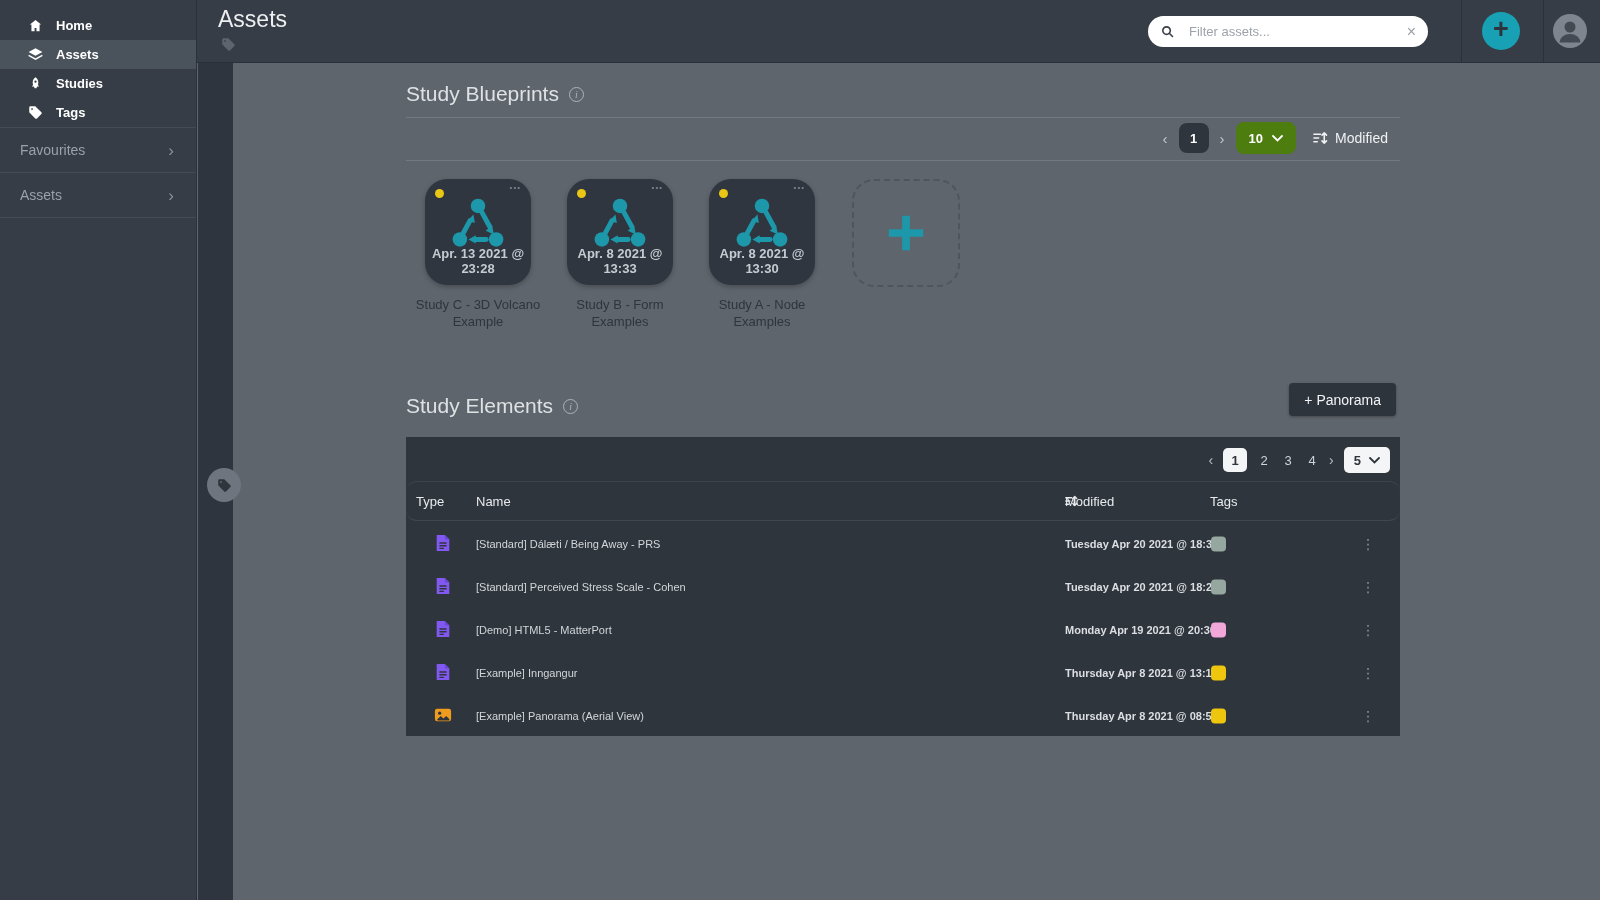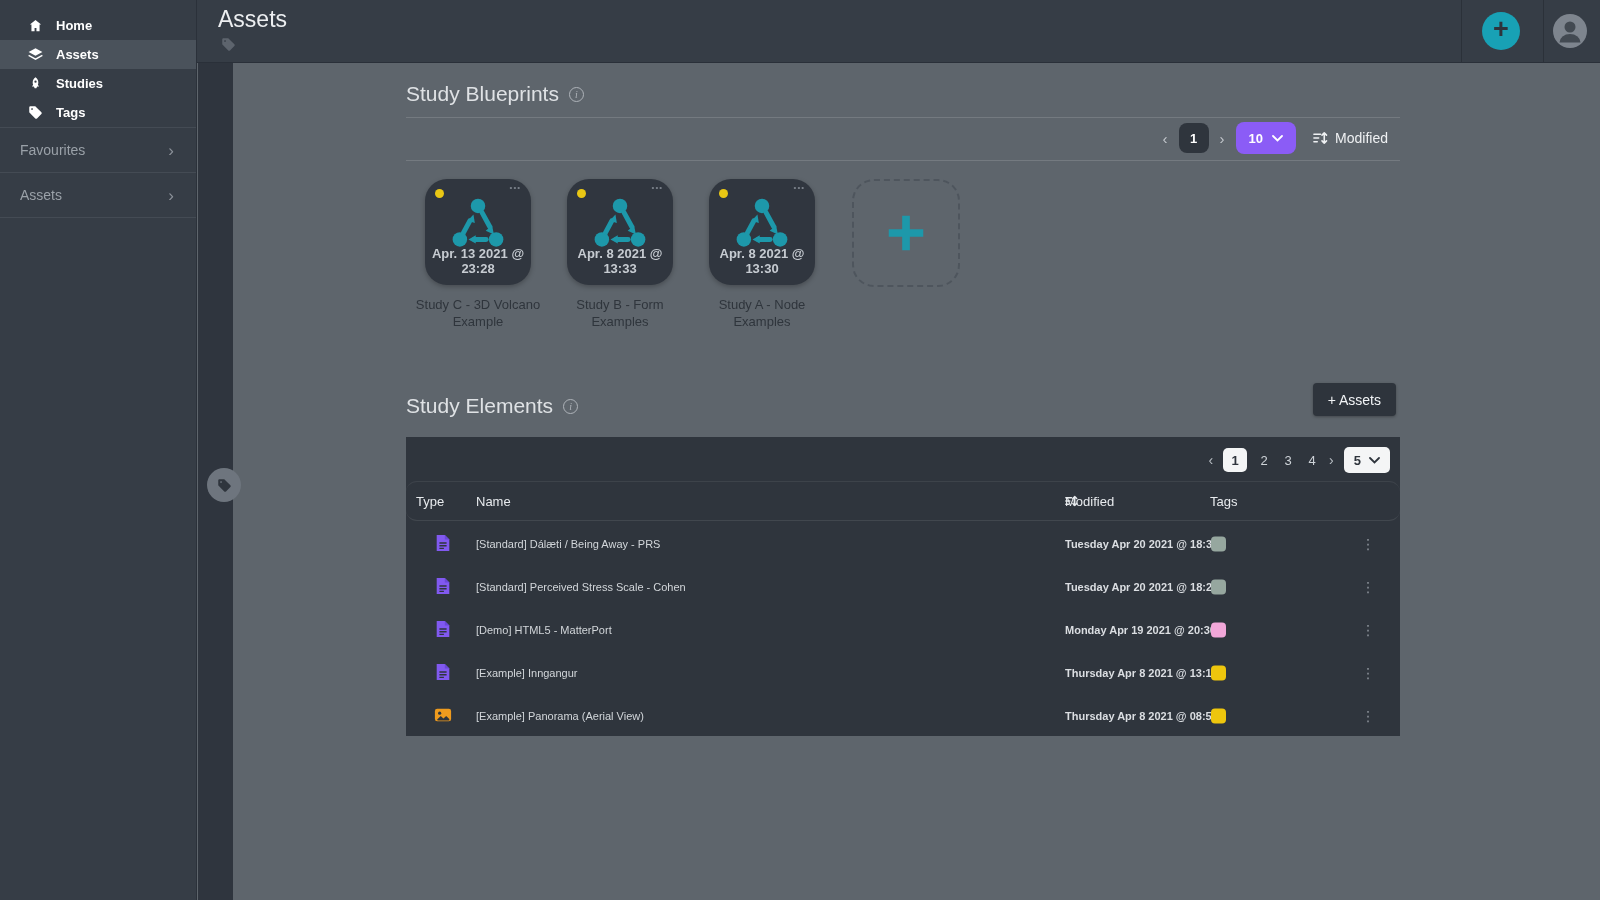--- a/index.html
+++ b/index.html
@@ -40,21 +40,21 @@
   .content { position:absolute; left:233px; top:63px; width:1367px; height:837px; background:#5e656c; }
   .main { position:absolute; left:173px; top:0; width:994px; height:837px; }
 
   .sec-title { position:absolute; display:flex; align-items:center; gap:10px; font-size:21px; color:#dfe2e5; }
   .info-dot { width:15px; height:15px; border:1px solid #aeb3b9; border-radius:50%; color:#aeb3b9; font-size:10px; display:flex; align-items:center; justify-content:center; font-family:"Liberation Serif", serif; font-style:italic; cursor:pointer; }
   .hline { position:absolute; left:0; width:994px; height:1px; background:rgba(255,255,255,.14); }
 
   .bp-pagination { position:absolute; top:58px; right:12px; height:34px; display:flex; align-items:center; gap:11px; }
   .pg-chev { font-size:15px; color:#c3c8cd; cursor:pointer; line-height:1; }
   .pg-current { width:30px; height:30px; border-radius:8px; background:#2f353d; color:#fff; display:flex; align-items:center; justify-content:center; font-size:13px; font-weight:bold; cursor:pointer; }
-  .pg-select { height:32px; border-radius:8px; background:#8b5cf6; color:#fff; display:flex; align-items:center; gap:9px; padding:0 13px; font-size:13px; font-weight:bold; cursor:pointer;text-align:center; }
+  .pg-select { height:32px; border-radius:8px; background:#4d7c0f; color:#fff; display:flex; align-items:center; gap:9px; padding:0 13px; font-size:13px; font-weight:bold; cursor:pointer;text-align:center; }
   .sort-ctl { display:flex; align-items:center; gap:7px; color:#eff1f3; font-size:14px; cursor:pointer; margin-left:6px; }
 
   .cards-row { position:absolute; top:116px; left:1px; display:flex; }
   .card-wrap { width:142px; display:flex; flex-direction:column; align-items:center; }
   .bp-card { width:106px; height:106px; border-radius:22px; background:#30363f; position:relative; box-shadow:0 2px 5px rgba(0,0,0,.25); cursor:pointer; }
   .card-dot { position:absolute; left:10px; top:10px; width:9px; height:9px; border-radius:50%; }
   .card-menu { position:absolute; right:10px; top:4px; color:#7b828b; font-size:8px; letter-spacing:1px; cursor:pointer; }
   .card-icon { position:absolute; left:50%; top:42%; transform:translate(-50%,-50%); }
   .card-date { position:absolute; bottom:9px; width:100%; text-align:center; font-size:13px; font-weight:bold; color:#c6cbd1; }
   .card-label { margin-top:12px; text-align:center; font-size:13px; color:#2f353c; line-height:1.3; max-width:128px; }
@@ -157,20 +157,28 @@
     <span class="group-chev">›</span>
   </div>
 </div>
 
 <div class="topbar">
   <div class="topbar-title">Assets</div>
   <svg class="topbar-tag" width="15" height="15" viewBox="0 0 24 24" fill="currentColor">
       <use href="#tagshape"></use>
     </svg>
 
+  <div class="searchbar">
+    <svg width="15" height="15" viewBox="0 0 24 24" fill="none" stroke="#3a4148" stroke-width="2.6" stroke-linecap="round">
+        <circle cx="10.5" cy="10.5" r="6"></circle>
+        <path d="M15.2 15.2l4.8 4.8"></path>
+      </svg>
+    <input type="text" value="" placeholder="Filter assets..." style="">
+    <span class="search-clear">×</span>
+  </div>
 
   <div class="tb-sep" style="left:1264px"></div>
   <div class="add-btn">
       <span>+</span>
     </div>
   <div class="tb-sep" style="left:1346px"></div>
   <svg class="avatar" viewBox="0 0 36 36">
     <circle cx="18" cy="18" r="17" fill="#7e858e"></circle>
     <circle cx="18" cy="14" r="5.5" fill="#434a52"></circle>
     <path d="M7.5 29.5a10.5 8.5 0 0 1 21 0z" fill="#434a52"></path>
@@ -253,21 +261,21 @@
             </svg>
         </div>
       </div>
     </div>
 
     <div class="sec-title" style="top:331px;left:0">
       <span>Study Elements</span>
       <span class="info-dot">i</span>
     </div>
     <div class="add-element-btn">
-      <span>+ Assets</span>
+      <span>+ Panorama</span>
     </div>
 
     <div class="tbl">
       <div class="tbl-pagination">
         <span class="tp-chev">‹</span>
         <span class="tp-active">1</span>
         <span class="tp-page">2</span>
         <span class="tp-page">3</span>
         <span class="tp-page">4</span>
         <span class="tp-chev">›</span>

